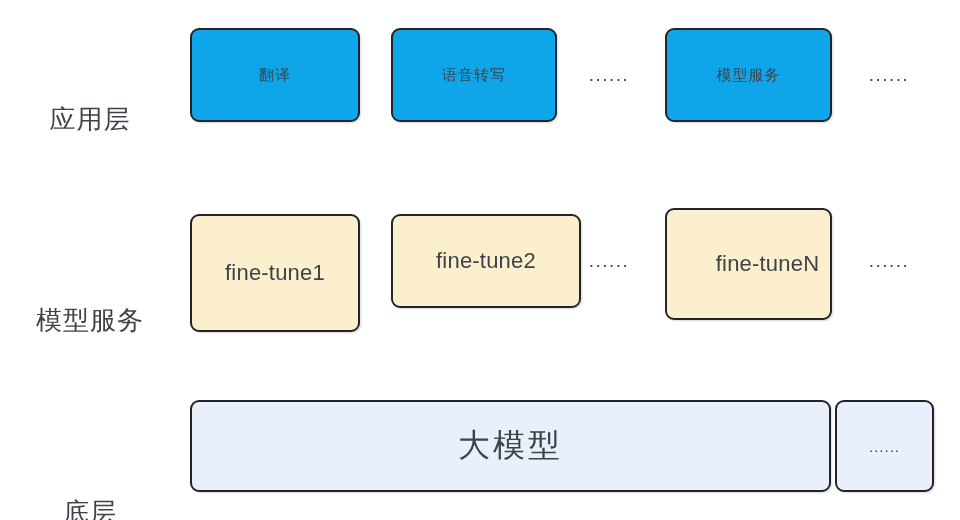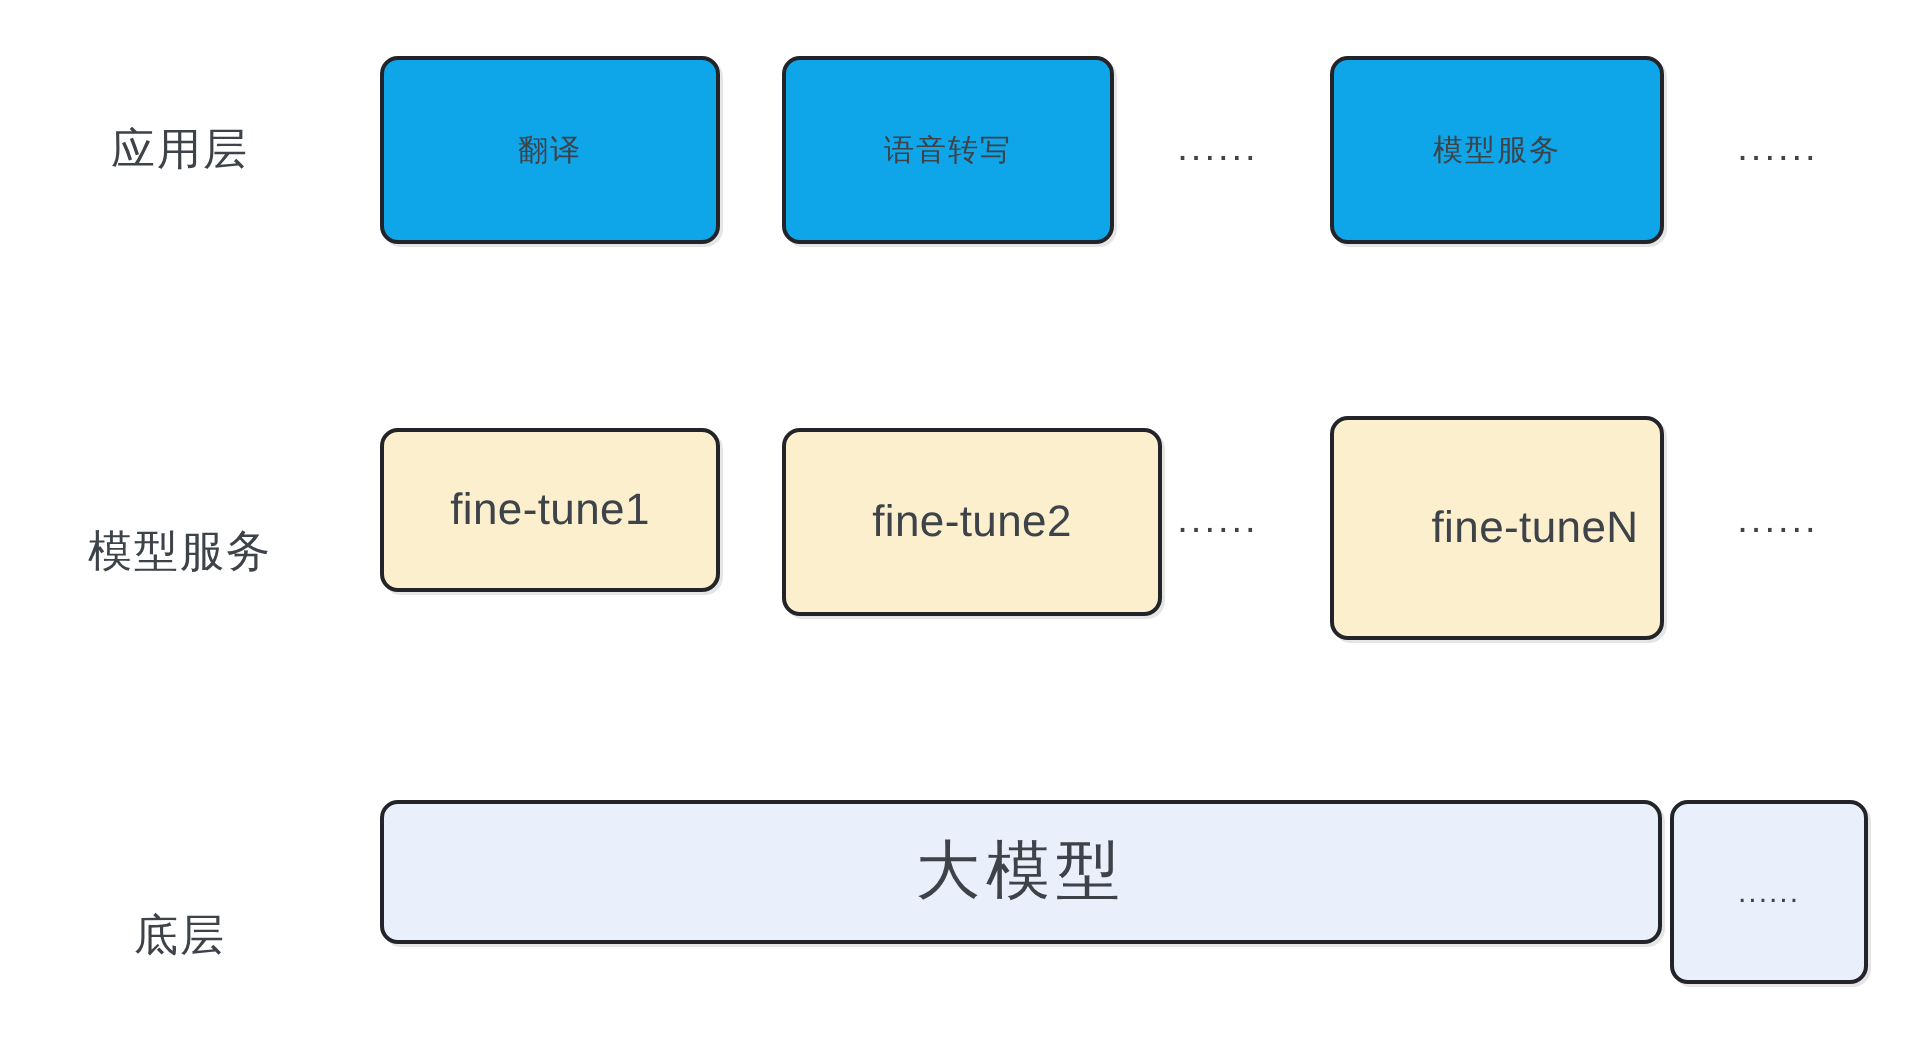--- a/index.html
+++ b/index.html
@@ -20,27 +20,28 @@
     height: 520px;
     background: #ffffff;
   }
 
   
   .row-label {
     position: absolute;
     display: flex;
     align-items: center;
     justify-content: center;
-    font-size: 22px;
+    font-size: 26px;
     letter-spacing: 1px;
     color: #3d4349;
     white-space: nowrap;
     left: 10px;
     width: 160px;
     height: 40px;
+    margin-top: 44px;
   }
 
   
   .node {
     position: absolute;
     box-sizing: border-box;
     border: 2px solid #232429;
     border-radius: 9px;
     display: flex;
     align-items: center;
@@ -109,39 +110,39 @@
   <div class="ellipsis" style="left:575px; top:60px; width:68px;">......</div>
 
   <div class="node node-green" style="left:665px; top:28px; width:167px; height:94px;">
     <span>模型服务</span>
   </div>
 
   <div class="ellipsis" style="left:855px; top:60px; width:68px;">......</div>
 
   <div class="row-label" style="top:256px;">模型服务</div>
 
-  <div class="node node-yellow" style="left:190px; top:214px; width:170px; height:82px;">
+  <div class="node node-yellow" style="left:190px; top:214px; width:170px; height:118px;">
     <span>fine-tune1</span>
   </div>
 
   <div class="node node-yellow" style="left:391px; top:214px; width:190px; height:94px;">
     <span>fine-tune2</span>
   </div>
 
   <div class="ellipsis" style="left:575px; top:246px; width:68px;">......</div>
 
   <div class="node node-yellow" style="left:665px; top:208px; width:167px; height:112px;padding-left:38px;">
     <span>fine-tuneN</span>
   </div>
 
   <div class="ellipsis" style="left:855px; top:246px; width:68px;">......</div>
 
   <div class="row-label" style="top:448px;">底层</div>
 
-  <div class="node node-blue big" style="left:190px; top:400px; width:641px; height:72px;">
+  <div class="node node-blue big" style="left:190px; top:400px; width:641px; height:92px;">
     <span>大模型</span>
   </div>
 
   <div class="node node-blue small" style="left:835px; top:400px; width:99px; height:92px;">
     <span class="ellipsis-inbox">......</span>
   </div>
 
 </div>
 
 </body></html>

